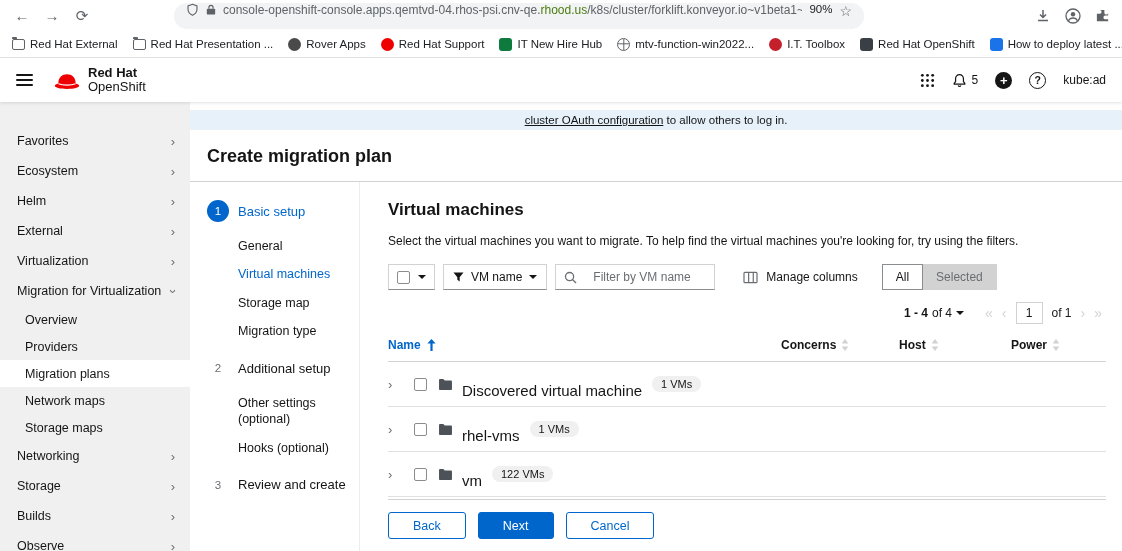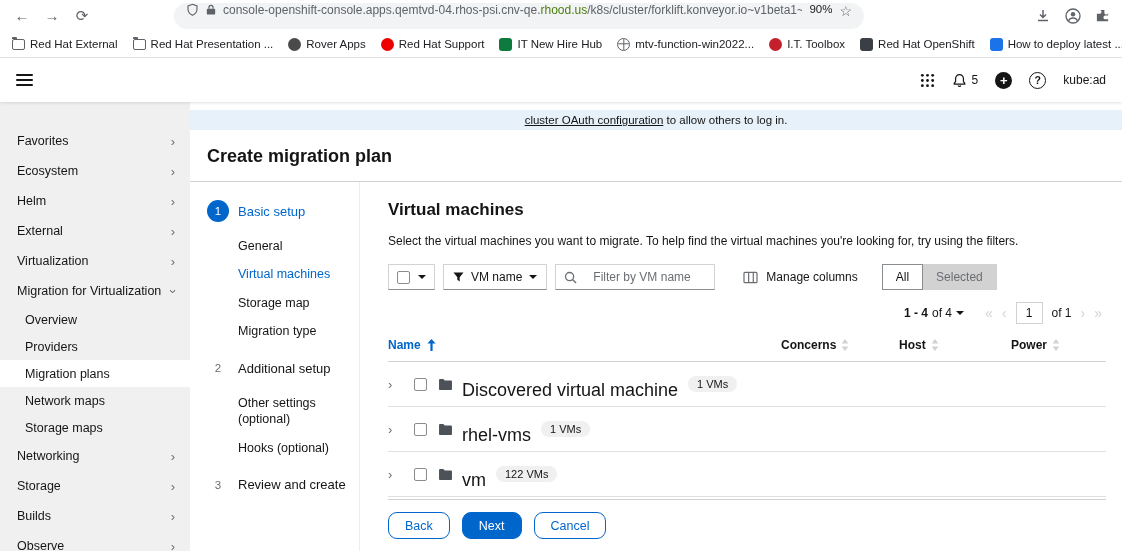--- a/index.html
+++ b/index.html
@@ -104,26 +104,26 @@
   .tbl-head { flex:none; display:flex; align-items:center; margin-top:4px; padding:10px 0 9px; border-bottom:1px solid #d2d2d2; font-size:12px; font-weight:700; }
   .col-name { flex:1; display:flex; align-items:center; gap:6px; color:#0066cc; cursor:pointer; }
   .col { display:flex; align-items:center; gap:5px; cursor:pointer; color:#151515; }
   .col-concerns { width:118px; }
   .col-host { width:112px; }
   .col-power { width:95px; }
   .row { flex:none; display:flex; align-items:center; height:45px; border-bottom:1px solid #e0e0e0; cursor:pointer; }
   .row .expand { width:26px; color:#6a6e73; font-size:13px; flex:none; }
   .row .checkbox { margin-right:11px; }
   .row .folder { margin-right:9px; display:flex; flex:none; }
-  .row-name { font-size:18px;margin-top:12px; }
+  .row-name { font-size:15px;margin-top:12px; }
   .badge { margin-left:10px; background:#f0f0f0; border-radius:10px; padding:2px 9px; font-size:11px; color:#151515; }
 
   
   .wiz-footer { margin-top:auto; flex:none; border-top:1px solid #d2d2d2; padding:12px 0; display:flex; gap:12px; }
-  .btn { height:27px; padding:0 16px; font-size:12.5px; border-radius:9px; display:flex; align-items:center; cursor:pointer; font-family:inherit; }
+  .btn { height:27px; padding:0 24px; font-size:12.5px; border-radius:3px; display:flex; align-items:center; cursor:pointer; font-family:inherit; }
   .btn-sec { background:#fff; border:1px solid #0066cc; color:#0066cc; }
   .btn-pri { background:#0066cc; border:1px solid #0066cc; color:#fff; }
 </style>
 </head>
 <body>
 
 <div class="screen">
 
   <div class="b-toolbar">
     <span class="nav-ico">←</span>
@@ -199,20 +199,27 @@
         <span>How to deploy latest ...</span>
       </span>
   </div>
 
   <header class="masthead">
     <span class="burger">
         <span></span>
         <span></span>
         <span></span>
       </span>
+    <span class="brand">
+      <svg width="28" height="19" viewBox="0 0 30 20">
+          <path d="M5.8 12.2C5.8 6.8 9.8 3.2 15 3.2s9.2 3.6 9.2 9v1.1c2.4.5 3.8 1.3 3.8 2.3 0 1.9-5.4 3.4-13 3.4S2 17.5 2 15.6c0-1 1.4-1.8 3.8-2.3z" fill="#ee0000"></path>
+          <path d="M24.2 13.5c-2.1.9-5.5 1.5-9.2 1.5s-7.1-.6-9.2-1.5" stroke="#fff" stroke-width="1.2" fill="none"></path>
+        </svg>
+      <span class="brand-text"><span class="brand-l1">Red Hat</span><br><span>OpenShift</span></span>
+    </span>
     <span class="mast-right">
       <span class="mast-ico">
         <svg width="15" height="15" viewBox="0 0 16 16">
             <g fill="#151515">
               <circle cx="2.5" cy="2.5" r="1.5"></circle>
               <circle cx="8" cy="2.5" r="1.5"></circle>
               <circle cx="13.5" cy="2.5" r="1.5"></circle>
               <circle cx="2.5" cy="8" r="1.5"></circle>
               <circle cx="8" cy="8" r="1.5"></circle>
               <circle cx="13.5" cy="8" r="1.5"></circle>

